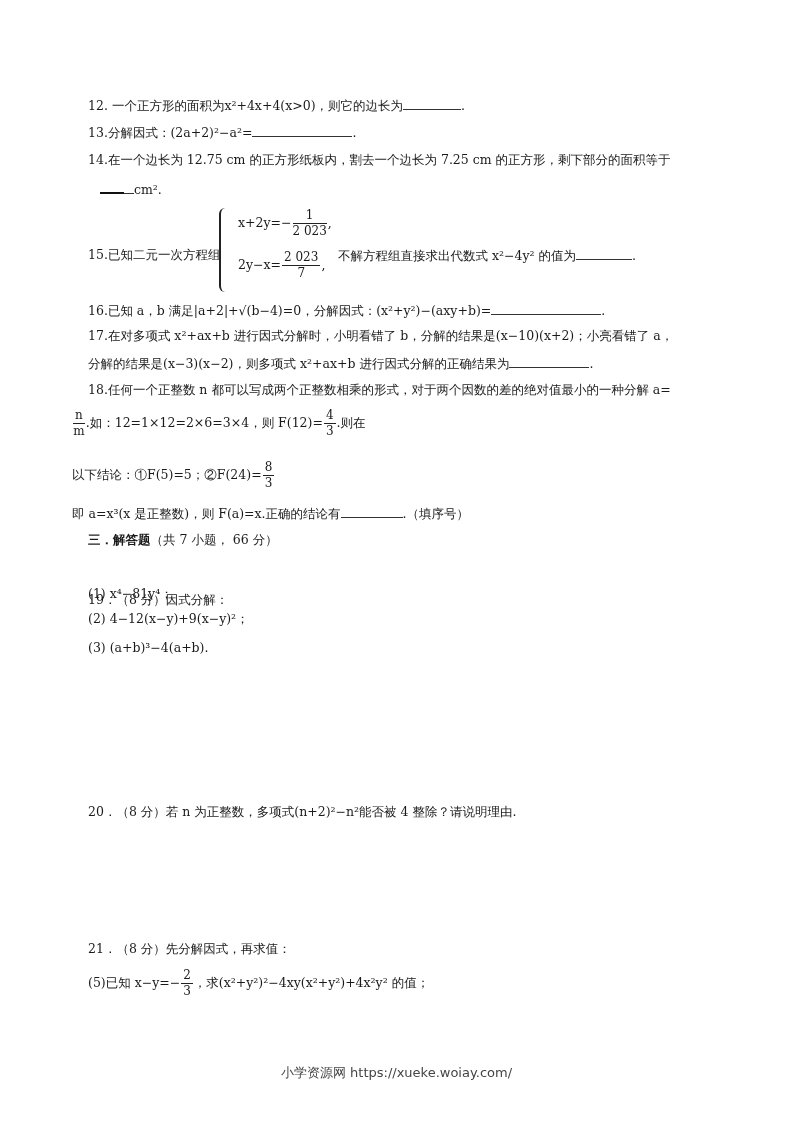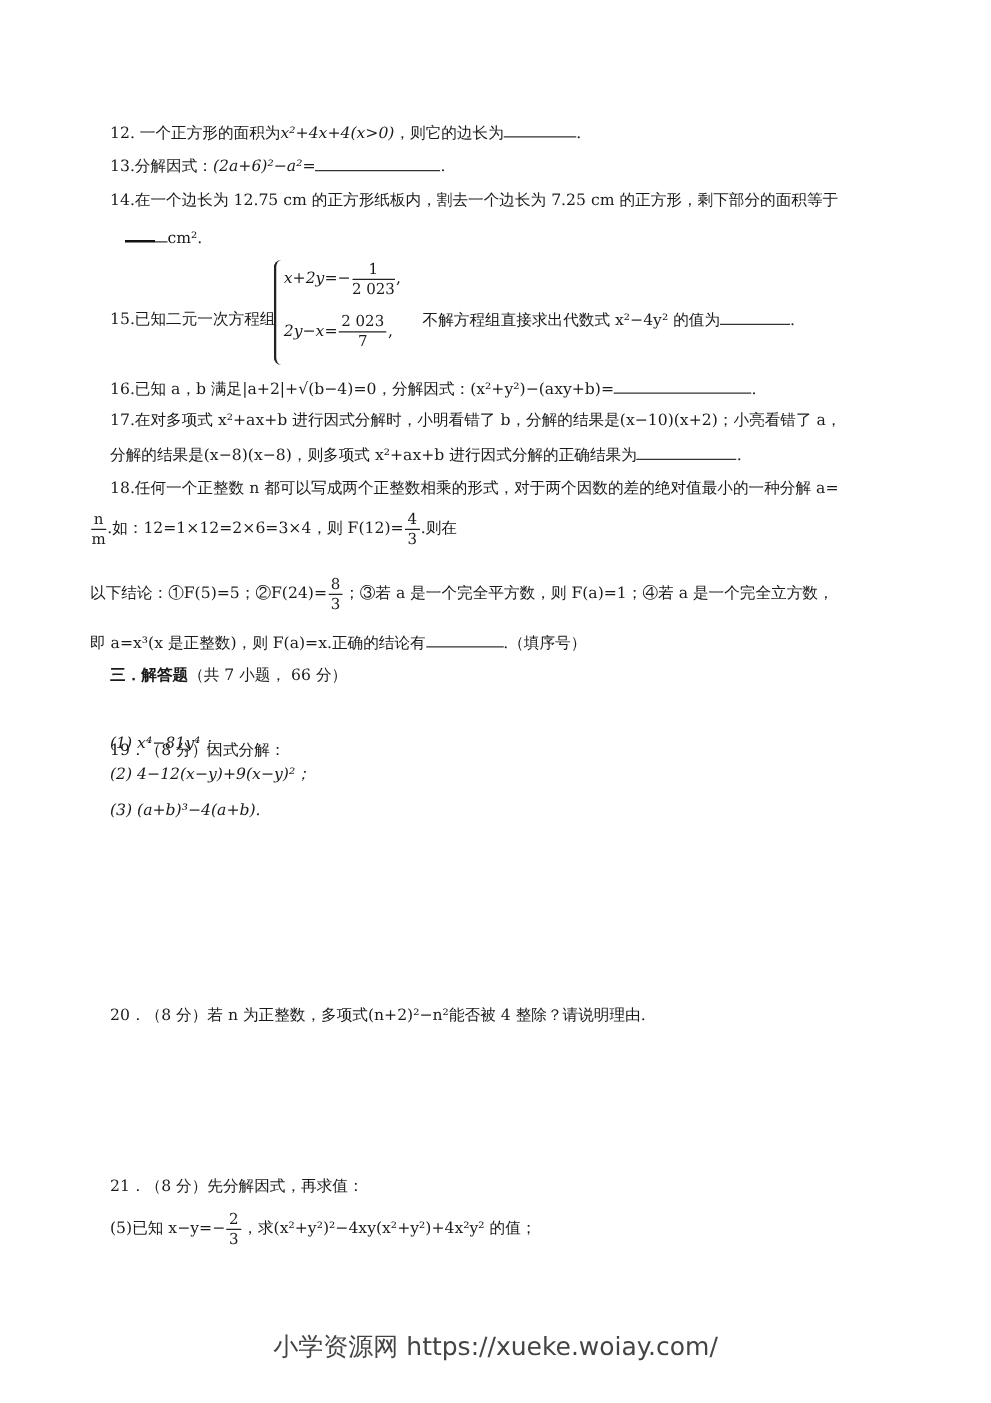--- a/index.html
+++ b/index.html
@@ -1,43 +1,43 @@
 <!DOCTYPE html>
 <html><head>
 <meta charset="utf-8">
 <style>
   html, body { margin: 0; padding: 0; background: #ffffff; }
   body { width: 793px; height: 1122px; position: relative; overflow: hidden;
          font-family: "DejaVu Serif", "Liberation Serif", serif; color: #1a1a1a; font-size: 12.5px; }
   .line { position: absolute; left: 88px; white-space: nowrap; line-height: 16px; }
-  .i { font-style: italic; }
+  .i { }
   .blank { display: inline-block; border-bottom: 1px solid #333; height: 12px; vertical-align: baseline; }
   .frac { display: inline-block; vertical-align: middle; text-align: center; font-size: 12px; margin: 0 1px; }
   .frac .num { display: block; border-bottom: 1px solid #222; padding: 0 2px; line-height: 15px; }
   .frac .den { display: block; line-height: 15px; }
   .brace { position: absolute; left: 219px; top: 208px; width: 8px; height: 84px;
            border-left: 2px solid #222; border-radius: 6px 0 0 6px; }
-  .sys-row { position: absolute; left: 227px; white-space: nowrap; }
+  .sys-row { position: absolute; left: 238px; white-space: nowrap; }
   .bold { font-weight: bold; font-family: Liberation Sans, sans-serif; }
   .footer { position: absolute; top: 1064px; left: 0; width: 793px; text-align: center;
-            font-family: "DejaVu Sans", "Liberation Sans", sans-serif; font-size: 20px; color: #444; }
+            font-family: "DejaVu Sans", "Liberation Sans", sans-serif; font-size: 13px; color: #444; }
   .thick { display:inline-block; width: 24px; border-bottom: 2px solid #111; height: 12px; margin-left: 4px; }
 </style>
 </head>
 <body>
 
 <div>
 
   <div class="line" style="top:97px">
     <span>12.</span>
     <span>一个正方形的面积为</span><span class="i">x²+4x+4(x&gt;0)</span><span>，则它的边长为</span><span class="blank" style="width:58px"></span><span>.</span>
   </div>
 
   <div class="line" style="top:124px">
-    <span>13.</span><span>分解因式：</span><span class="i">(2a+6)²−a²=</span><span class="blank" style="width:100px"></span><span>.</span>
+    <span>13.</span><span>分解因式：</span><span class="i">(2a+2)²−a²=</span><span class="blank" style="width:100px"></span><span>.</span>
   </div>
 
   <div class="line" style="top:152px">
     <span>14.</span><span>在一个边长为 12.75 cm 的正方形纸板内，割去一个边长为 7.25 cm 的正方形，剩下部分的面积等于</span>
   </div>
   <div class="line" style="top:180px">
     <span class="blank" style="width:8px;border-color:#fff"></span><span class="thick"></span><span class="blank" style="width:10px"></span><span>cm².</span>
   </div>
 
   <div class="line" style="top:247px">
@@ -55,31 +55,31 @@
   </div>
 
   <div class="line" style="top:302px">
     <span>16.</span><span>已知 a，b 满足|a+2|+√(b−4)=0，分解因式：(x²+y²)−(axy+b)=</span><span class="blank" style="width:110px"></span><span>.</span>
   </div>
 
   <div class="line" style="top:328px">
     <span>17.</span><span>在对多项式 x²+ax+b 进行因式分解时，小明看错了 b，分解的结果是(x−10)(x+2)；小亮看错了 a，</span>
   </div>
   <div class="line" style="top:355px">
-    <span>分解的结果是(x−8)(x−8)，则多项式 x²+ax+b 进行因式分解的正确结果为</span><span class="blank" style="width:80px"></span><span>.</span>
+    <span>分解的结果是(x−3)(x−2)，则多项式 x²+ax+b 进行因式分解的正确结果为</span><span class="blank" style="width:80px"></span><span>.</span>
   </div>
 
   <div class="line" style="top:382px">
     <span>18.</span><span>任何一个正整数 n 都可以写成两个正整数相乘的形式，对于两个因数的差的绝对值最小的一种分解 a=</span>
   </div>
   <div class="line" style="top:408px;left:72px">
     <span class="frac"><span class="num">n</span><span class="den">m</span></span><span>.如：12=1×12=2×6=3×4，则 F(12)=</span><span class="frac"><span class="num">4</span><span class="den">3</span></span><span>.则在</span>
   </div>
   <div class="line" style="top:460px;left:72px">
-    <span>以下结论：①F(5)=5；②F(24)=</span><span class="frac"><span class="num">8</span><span class="den">3</span></span><span>；③若 a 是一个完全平方数，则 F(a)=1；④若 a 是一个完全立方数，</span>
+    <span>以下结论：①F(5)=5；②F(24)=</span><span class="frac"><span class="num">8</span><span class="den">3</span></span>
   </div>
   <div class="line" style="top:505px;left:72px">
     <span>即 a=x³(x 是正整数)，则 F(a)=x.正确的结论有</span><span class="blank" style="width:62px"></span><span>.（填序号）</span>
   </div>
 
   <div class="line" style="top:532px">
     <span class="bold">三．解答题</span><span>（共 7 小题， 66 分）</span>
   </div>
 
   <div class="line" style="top:592px">

